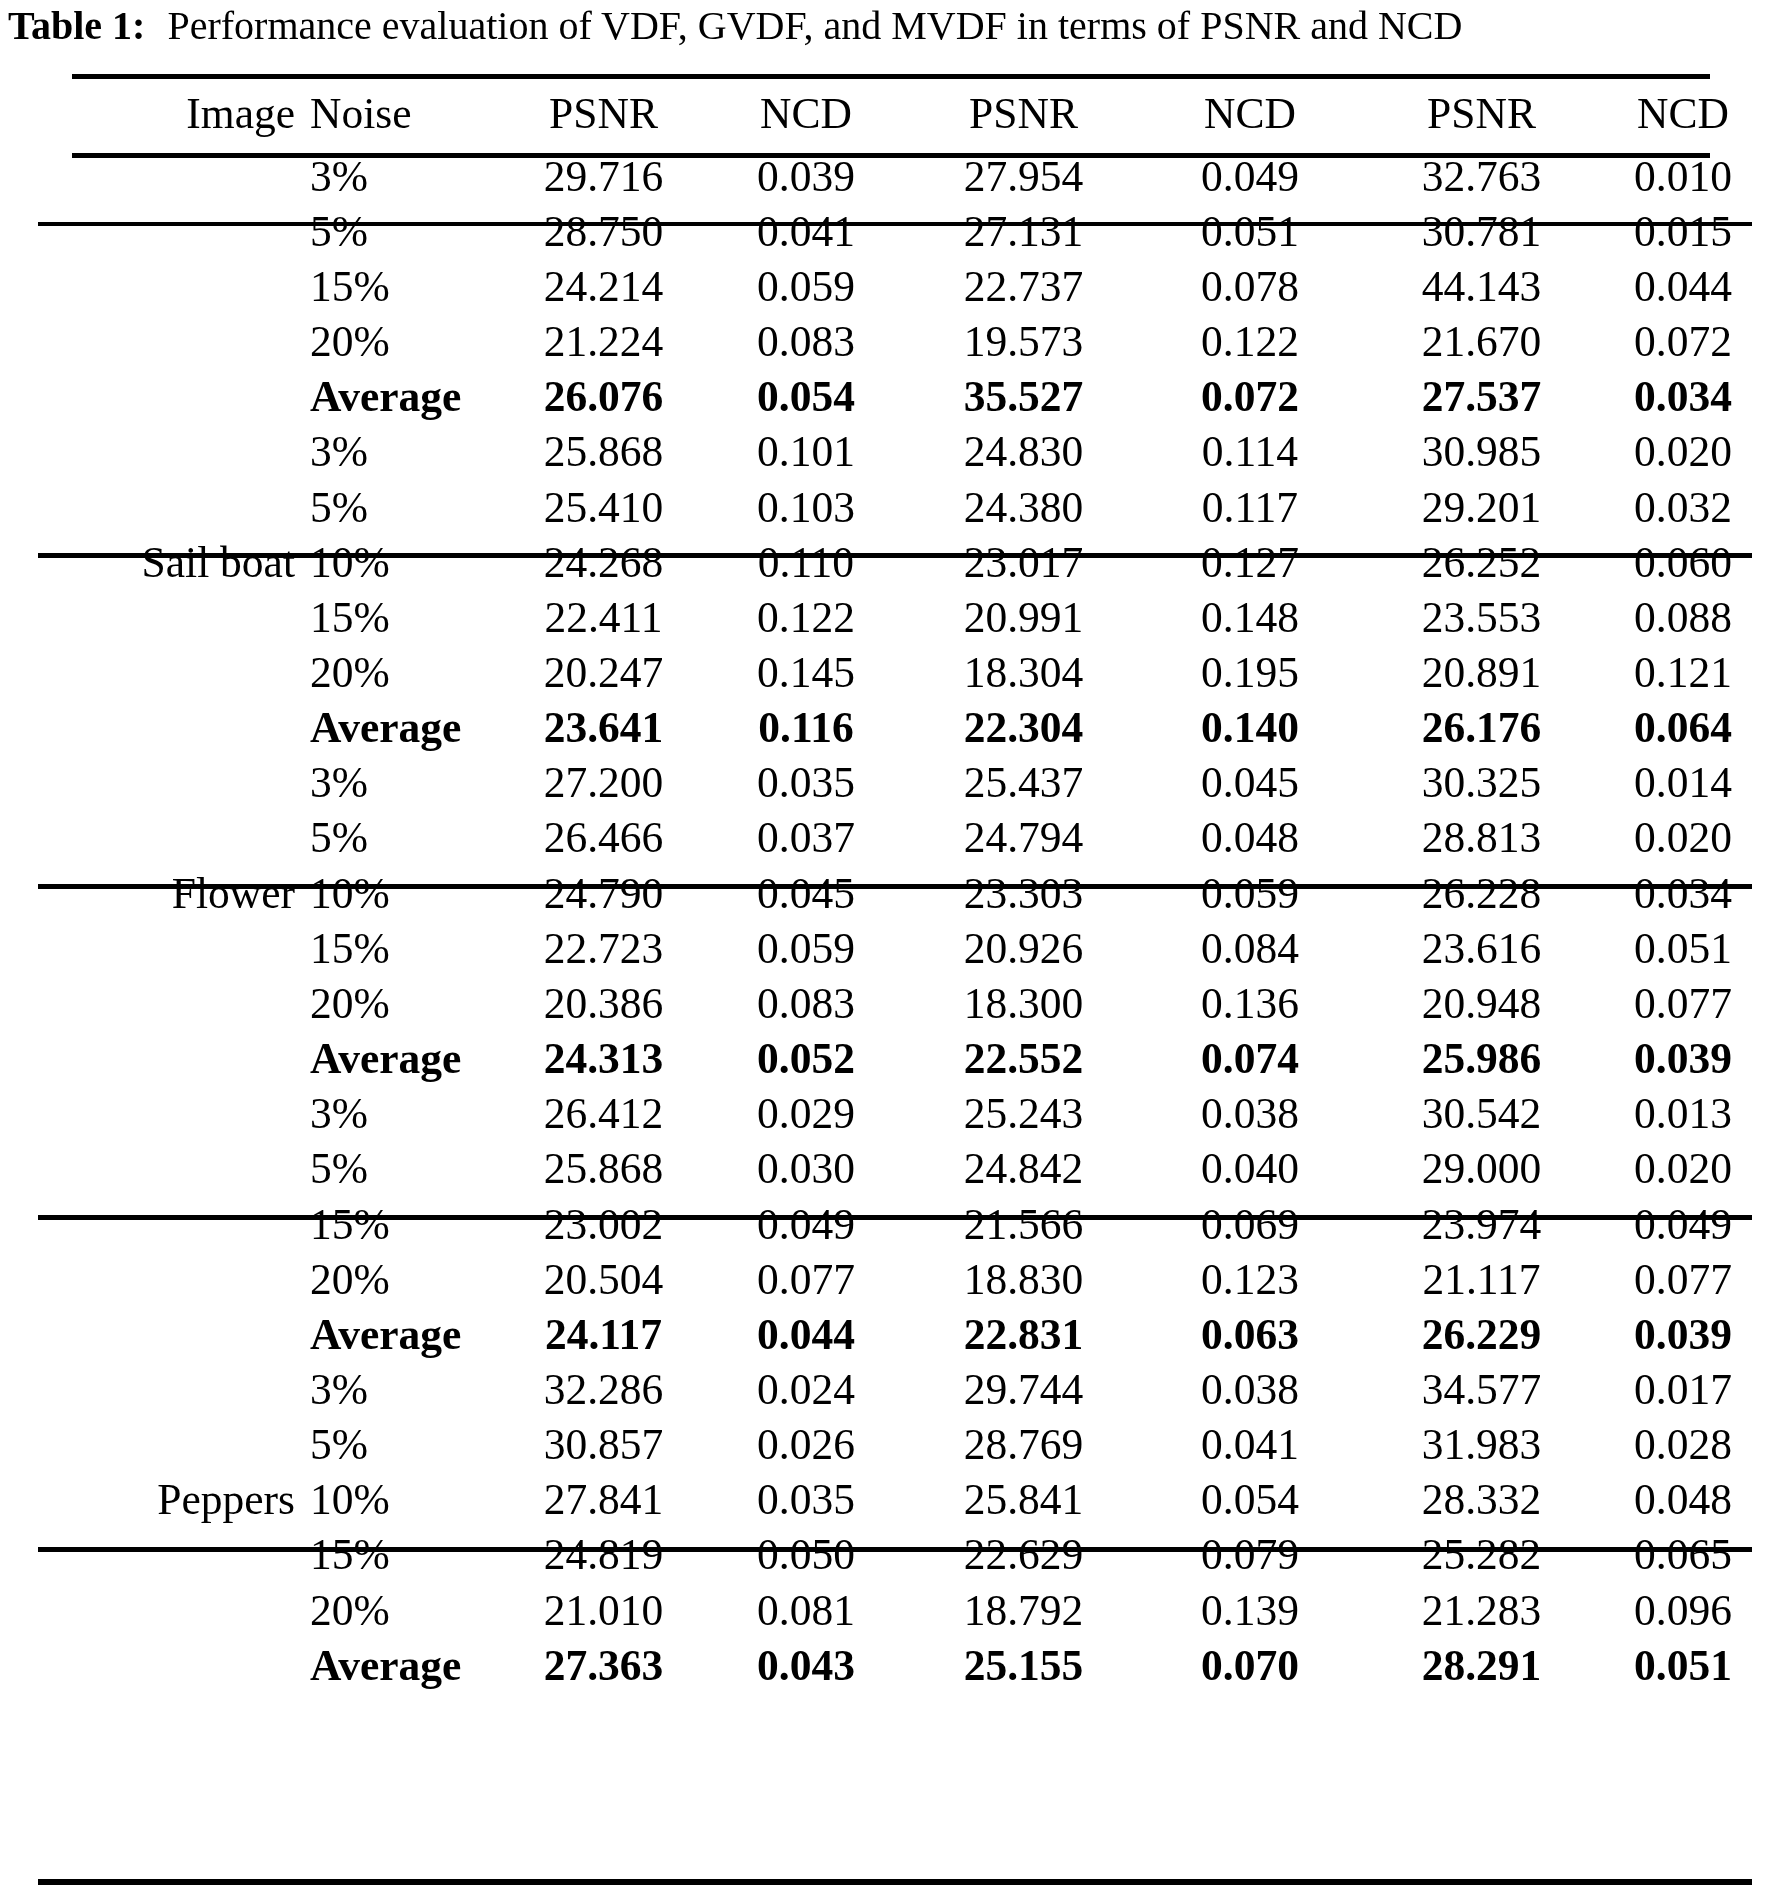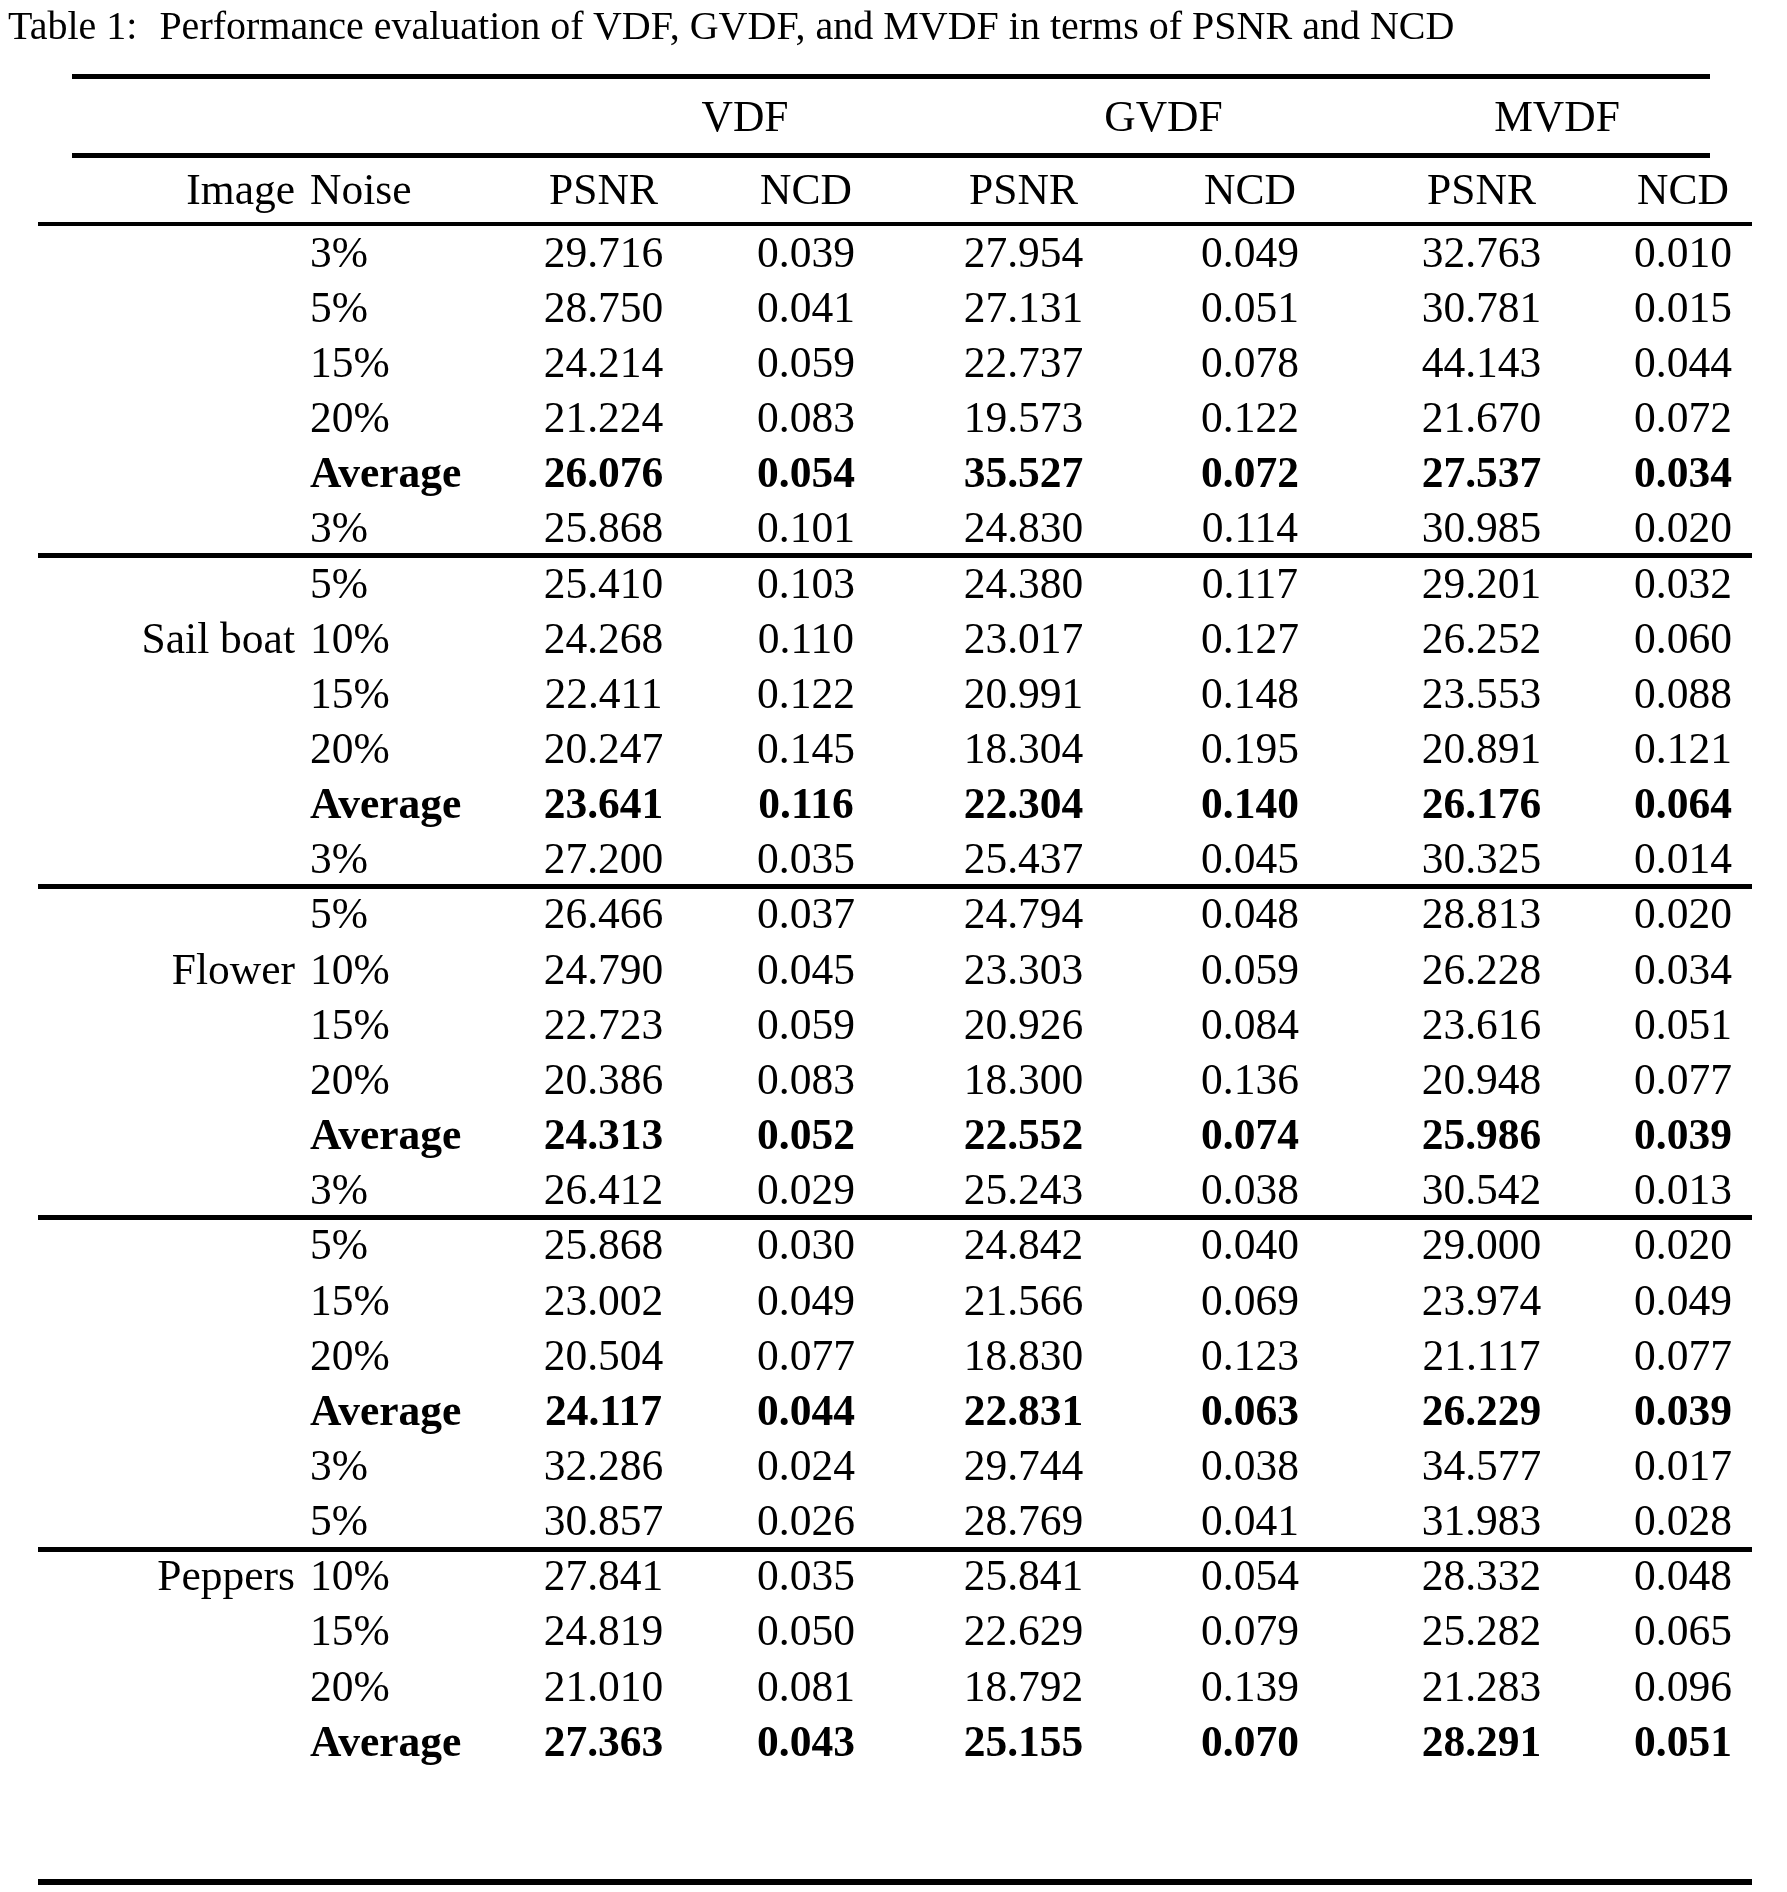--- a/index.html
+++ b/index.html
@@ -5,21 +5,21 @@
   html, body { margin:0; padding:0; background:#ffffff; }
   .page {
     position:relative; width:1787px; height:1892px; background:#ffffff;
     color:#000000; font-family:"Liberation Serif", "DejaVu Serif", serif;
     overflow:hidden;
   }
   .title {
     position:absolute; left:8px; top:2px; font-size:40px; line-height:48px;
     white-space:nowrap;
   }
-  .title .cap-label { font-weight:normal; margin-right:22px; }
+  .title .cap-label { font-weight:bold; margin-right:22px; }
   .rule { position:absolute; background:#000000; }
   .rule-top    { left:72px; top:74px;   width:1638px; height:5px; }
   .rule-mid    { left:72px; top:153px;  width:1638px; height:5px; }
   .rule-head   { left:38px; top:222px;  width:1714px; height:4px; }
   .rule-div1   { left:38px; top:553px;  width:1714px; height:5px; }
   .rule-div2   { left:38px; top:884px;  width:1714px; height:5px; }
   .rule-div3   { left:38px; top:1215px; width:1714px; height:5px; }
   .rule-div4   { left:38px; top:1547px; width:1714px; height:5px; }
   .rule-bottom { left:38px; top:1879px; width:1714px; height:6px; }
 
@@ -64,26 +64,20 @@
       <col style="width:257px">
         <col style="width:212px">
       <col style="width:193px">
         <col style="width:212px">
       <col style="width:223px">
         <col style="width:230px">
       <col style="width:233px">
         <col style="width:152px">
     </colgroup>
     <thead>
-      <tr class="methods-row">
-        <th colspan="2"></th>
-        <th colspan="2" class="m-vdf">VDF</th>
-        <th colspan="2" class="m-gvdf">GVDF</th>
-        <th colspan="2" class="m-mvdf">MVDF</th>
-      </tr>
       <tr class="colhead-row">
         <th class="c-image">Image</th>
         <th class="c-noise">Noise</th>
         <th class="c-val">PSNR</th>
         <th class="c-val">NCD</th>
         <th class="c-val">PSNR</th>
         <th class="c-val">NCD</th>
         <th class="c-val">PSNR</th>
         <th class="c-val">NCD</th>
       </tr>

